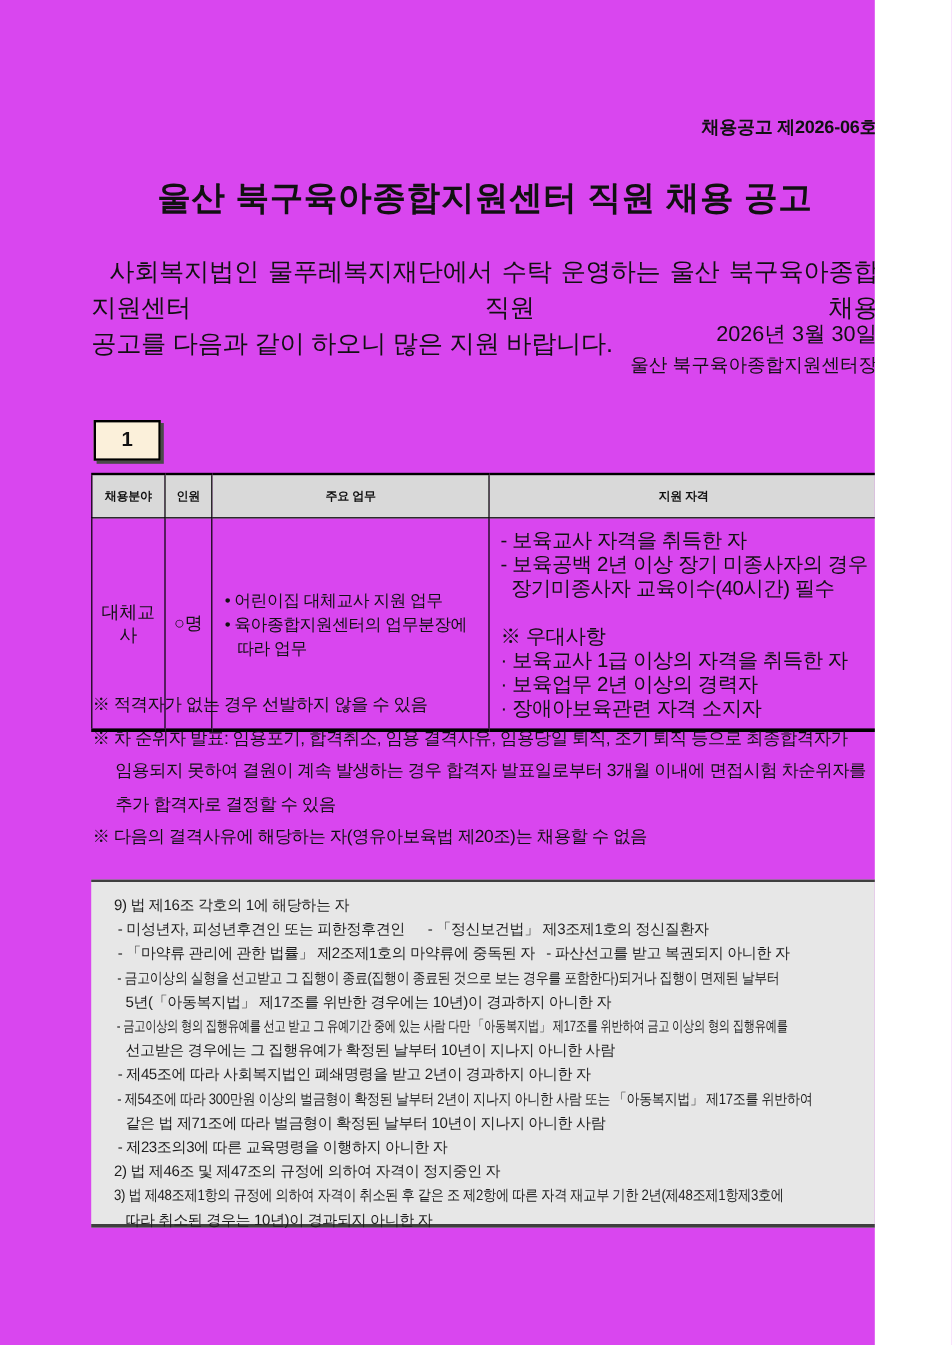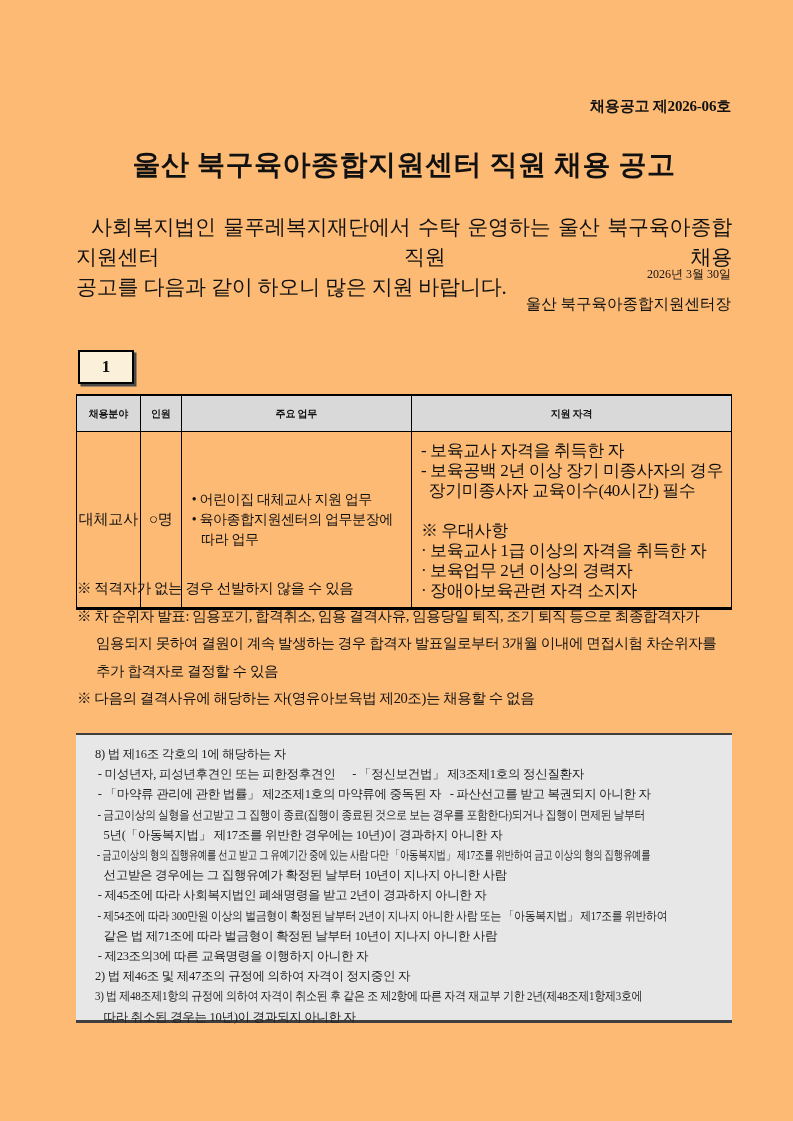--- a/index.html
+++ b/index.html
@@ -1,30 +1,30 @@
 <!DOCTYPE html>
 <html lang="ko"><head>
 <meta charset="utf-8">
 <style>
   html,body { margin:0; padding:0; background:#ffffff; }
   .page {
-    position:relative; width:793px; height:1121px; background:#fdba74;
-    font-family:Liberation Serif, serif; color:#111; overflow:hidden;
+    position:relative; width:729px; height:1121px; background:#d946ef;
+    font-family:Liberation Sans, sans-serif; color:#111; overflow:hidden;
   }
   .content { position:absolute; left:76px; top:0; width:656px; height:100%; }
 
   .ref { position:absolute; top:97px; right:1px; font-size:15px; font-weight:bold; letter-spacing:-0.2px; }
 
   .title { position:absolute; top:146px; left:0; width:100%; margin:0; text-align:center;
            font-size:28px; font-weight:bold; letter-spacing:0.5px; white-space:nowrap; }
 
   .intro { position:absolute; top:212px; left:0; width:100%; font-size:21px; line-height:30px; letter-spacing:-0.2px; }
   .introline.j { text-align:justify; text-align-last:justify; text-indent:15px; }
 
-  .date   { position:absolute; top:266px; right:1px; font-size:12px;margin-left:47px; }
+  .date   { position:absolute; top:266px; right:1px; font-size:18px;margin-left:47px; }
   .signer { position:absolute; top:294px; right:1px; font-size:15.5px; }
 
   .sechead { position:absolute; top:350px; left:2px; display:flex; gap:13px; align-items:flex-start; }
   .numbox {
     width:52px; height:30px; background:#fbf0da; border:2px solid #000;
     box-shadow:2.5px 2.5px 0 #4a4a4a; display:flex; align-items:center; justify-content:center;
     font-size:17px; font-weight:bold;
   }
   .titlebox {
     height:30px; border:2px solid #000; background:#fff; display:flex; align-items:center;
@@ -120,21 +120,21 @@
 
     <div class="notes">
       <div class="note">※ 적격자가 없는 경우 선발하지 않을 수 있음</div>
       <div class="note">※ 차 순위자 발표: 임용포기, 합격취소, 임용 결격사유, 임용당일 퇴직, 조기 퇴직 등으로 최종합격자가</div>
       <div class="note cont">임용되지 못하여 결원이 계속 발생하는 경우 합격자 발표일로부터 3개월 이내에 면접시험 차순위자를</div>
       <div class="note cont">추가 합격자로 결정할 수 있음</div>
       <div class="note">※ 다음의 결격사유에 해당하는 자(영유아보육법 제20조)는 채용할 수 없음</div>
     </div>
 
     <div class="graybox">
-      <div class="gline">8) 법 제16조 각호의 1에 해당하는 자</div>
+      <div class="gline">9) 법 제16조 각호의 1에 해당하는 자</div>
       <div class="gline"> - 미성년자, 피성년후견인 또는 피한정후견인      - 「정신보건법」 제3조제1호의 정신질환자</div>
       <div class="gline"> - 「마약류 관리에 관한 법률」 제2조제1호의 마약류에 중독된 자   - 파산선고를 받고 복권되지 아니한 자</div>
       <div class="gline sq86"> - 금고이상의 실형을 선고받고 그 집행이 종료(집행이 종료된 것으로 보는 경우를 포함한다)되거나 집행이 면제된 날부터</div>
       <div class="gline">   5년(「아동복지법」 제17조를 위반한 경우에는 10년)이 경과하지 아니한 자</div>
       <div class="gline sq75"> - 금고이상의 형의 집행유예를 선고 받고 그 유예기간 중에 있는 사람 다만 「아동복지법」 제17조를 위반하여 금고 이상의 형의 집행유예를</div>
       <div class="gline">   선고받은 경우에는 그 집행유예가 확정된 날부터 10년이 지나지 아니한 사람</div>
       <div class="gline"> - 제45조에 따라 사회복지법인 폐쇄명령을 받고 2년이 경과하지 아니한 자</div>
       <div class="gline sq87"> - 제54조에 따라 300만원 이상의 벌금형이 확정된 날부터 2년이 지나지 아니한 사람 또는 「아동복지법」 제17조를 위반하여</div>
       <div class="gline">   같은 법 제71조에 따라 벌금형이 확정된 날부터 10년이 지나지 아니한 사람</div>
       <div class="gline"> - 제23조의3에 따른 교육명령을 이행하지 아니한 자</div>

